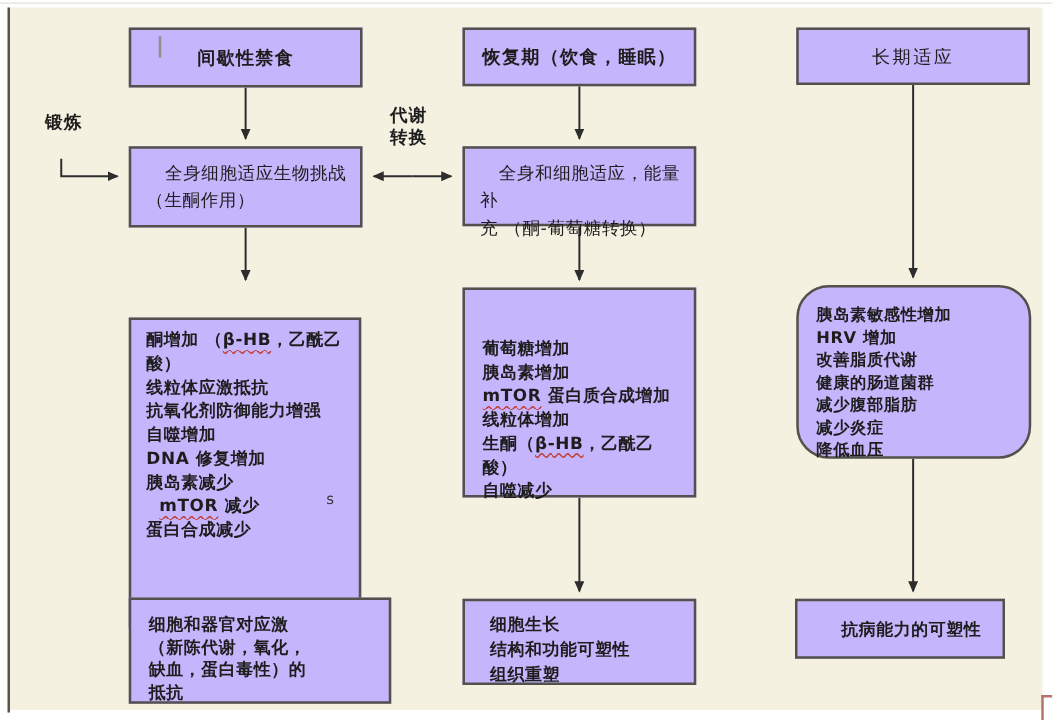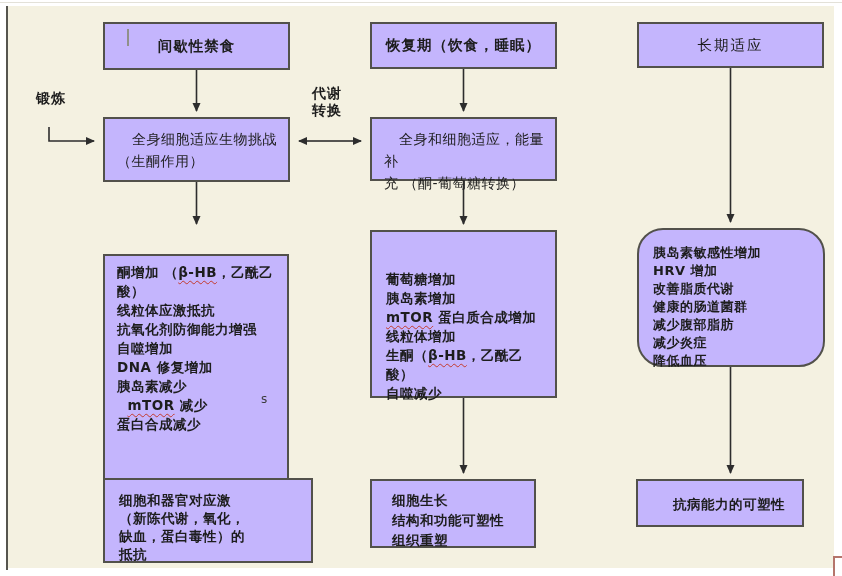--- a/index.html
+++ b/index.html
@@ -37,21 +37,21 @@
   
   #hdr-fasting   { left: 103px; top: 22px;  width: 187px; height: 48px; }
   #hdr-recovery  { left: 370px; top: 22px;  width: 187px; height: 47px; }
   #hdr-longterm  { left: 637px; top: 22px;  width: 187px; height: 46px; }
   #adapt-fasting { left: 103px; top: 117px; width: 187px; height: 65px; }
   #adapt-recovery{ left: 370px; top: 117px; width: 187px; height: 64px; }
   #eff-fasting   { left: 103px; top: 230px; width: 186px; height: 248px; margin-top: 24px; }
   #eff-recovery  { left: 370px; top: 230px; width: 187px; height: 168px; padding-top: 38px; padding-left: 14px; }
   #eff-longterm  { left: 637px; top: 228px; width: 188px; height: 139px; font-size: 13px; line-height: 18px; padding: 14px 8px 4px 14px; border-radius: 26px; }
   #out-fasting   { left: 103px; top: 478px; width: 210px; height: 85px;  font-size: 13.5px; line-height: 18px; padding: 11px 8px 4px 14px; }
-  #out-recovery  { left: 370px; top: 479px; width: 166px; height: 69px;  line-height: 20px; padding: 9px 8px 4px 20px; }
+  #out-recovery  { left: 370px; top: 479px; width: 187px; height: 69px;  line-height: 20px; padding: 9px 8px 4px 20px; }
   #out-longterm  { left: 636px; top: 479px; width: 168px; height: 48px;  padding: 14px 8px 22px 26px; text-align: center; }
   #label-exercise  { left: 36px;  top: 90px; }
   #label-metabolic { left: 312px; top: 85px; }
 </style>
 </head>
 <body>
 
 <div class="canvas">
   <div class="top-rule"></div>
   <div class="panel"></div>

